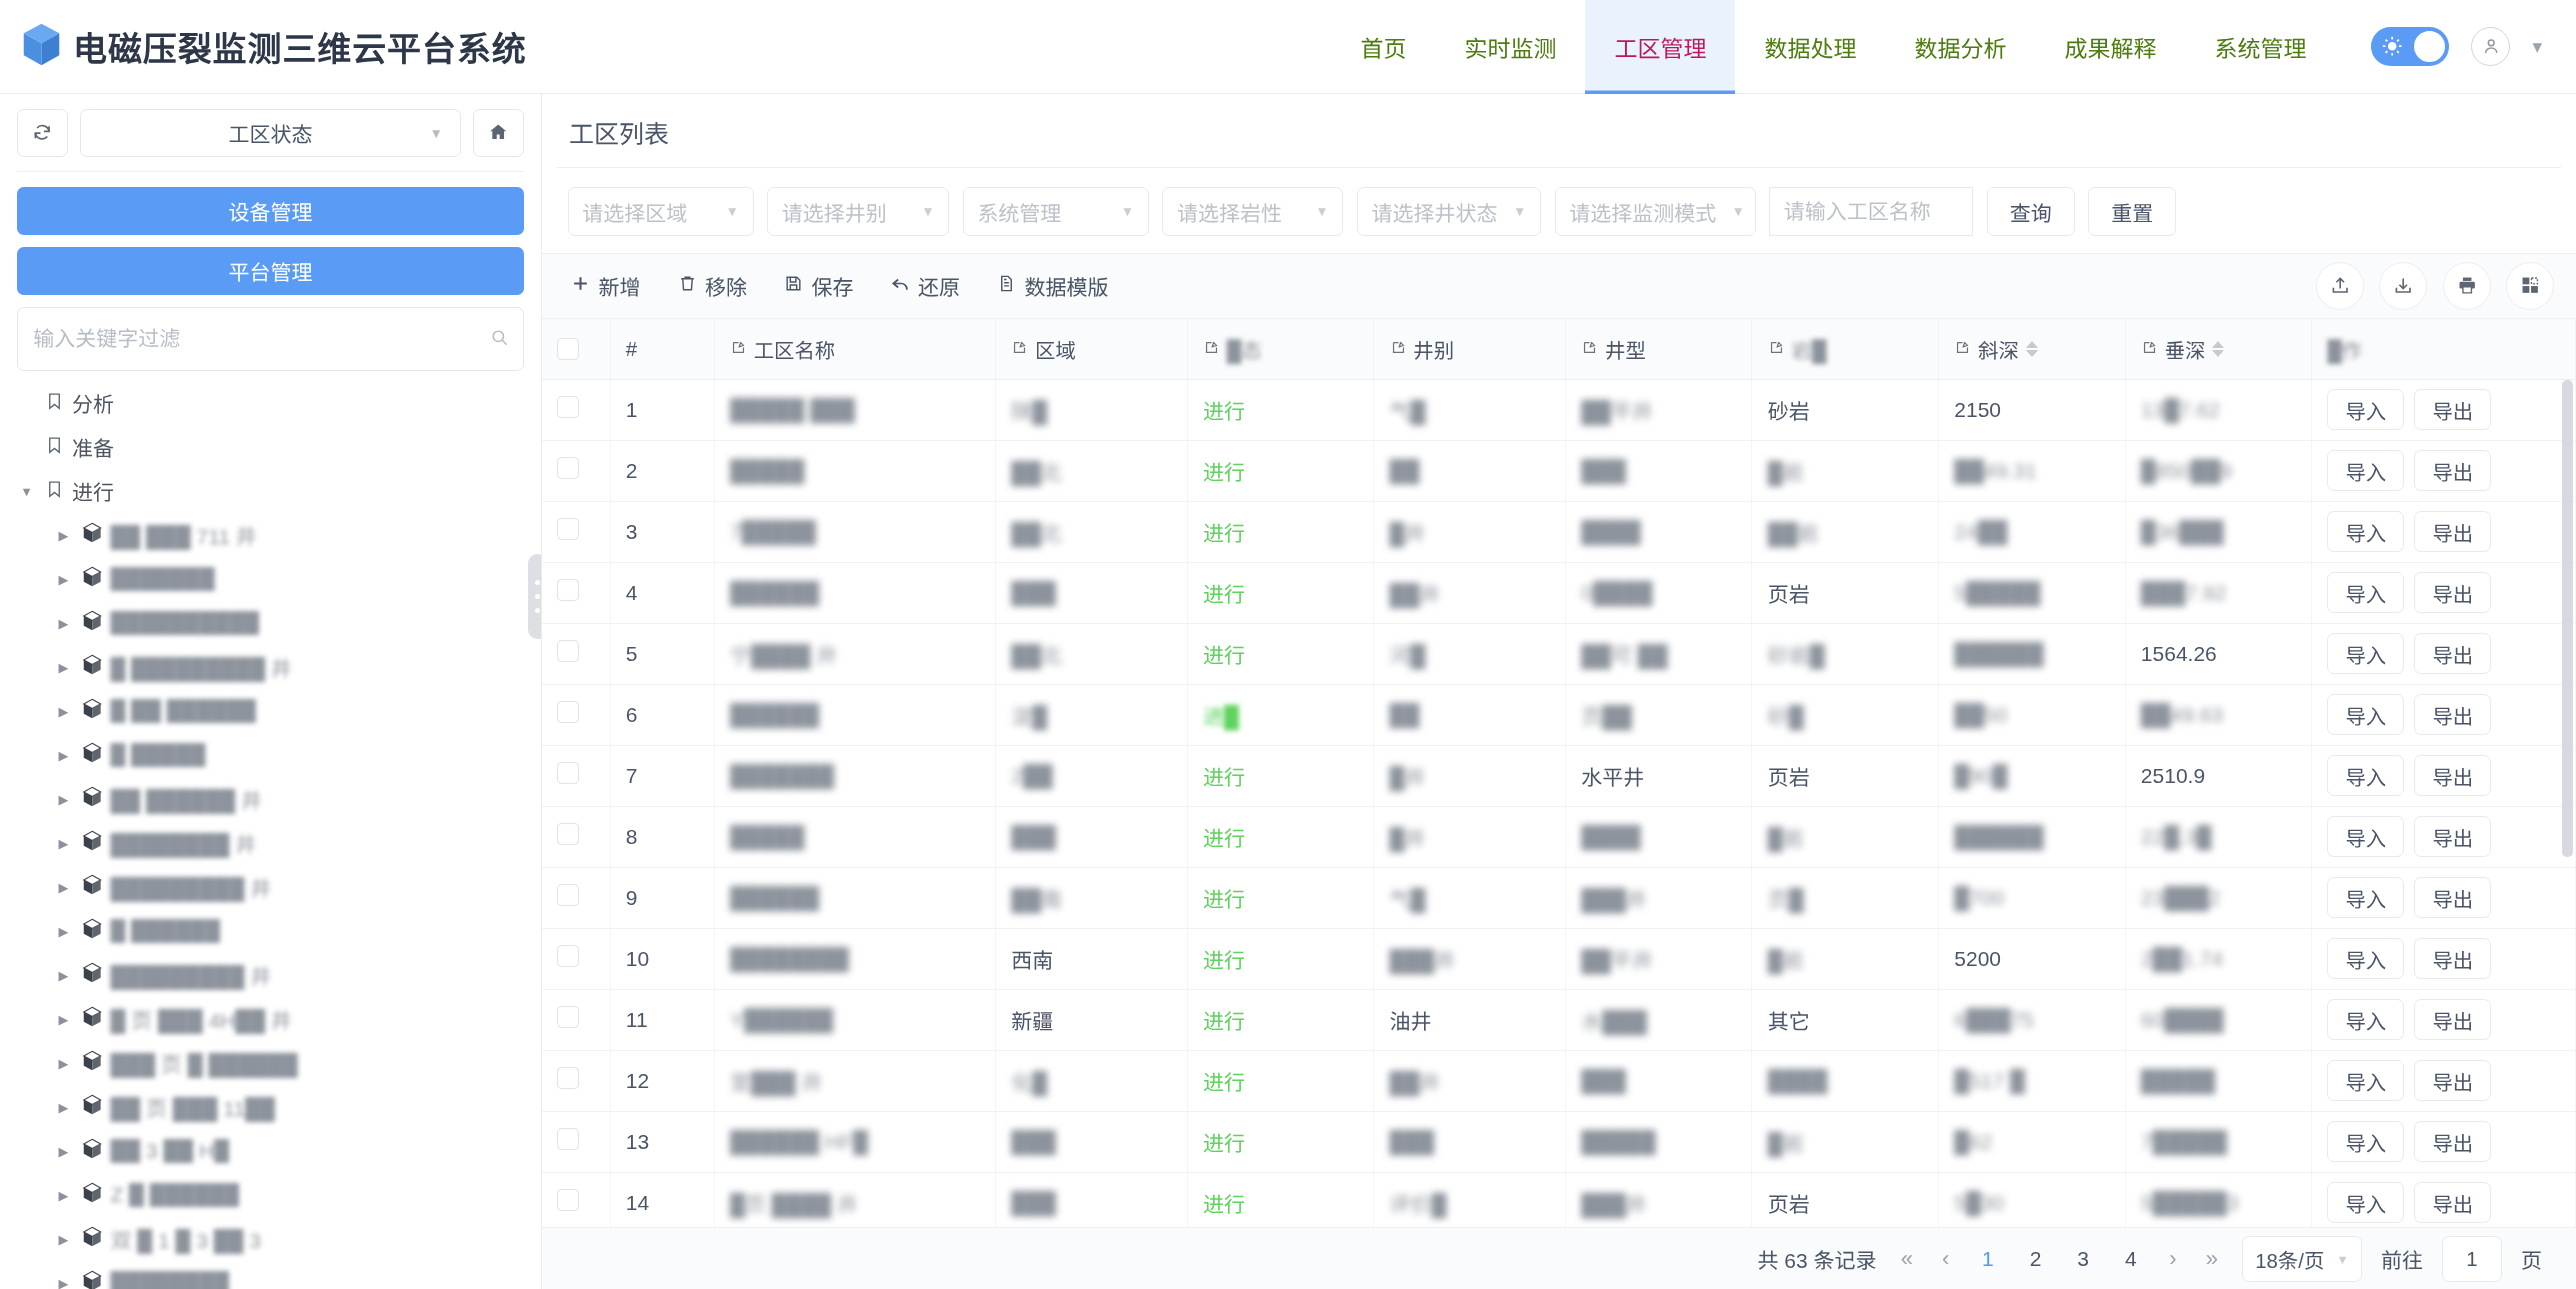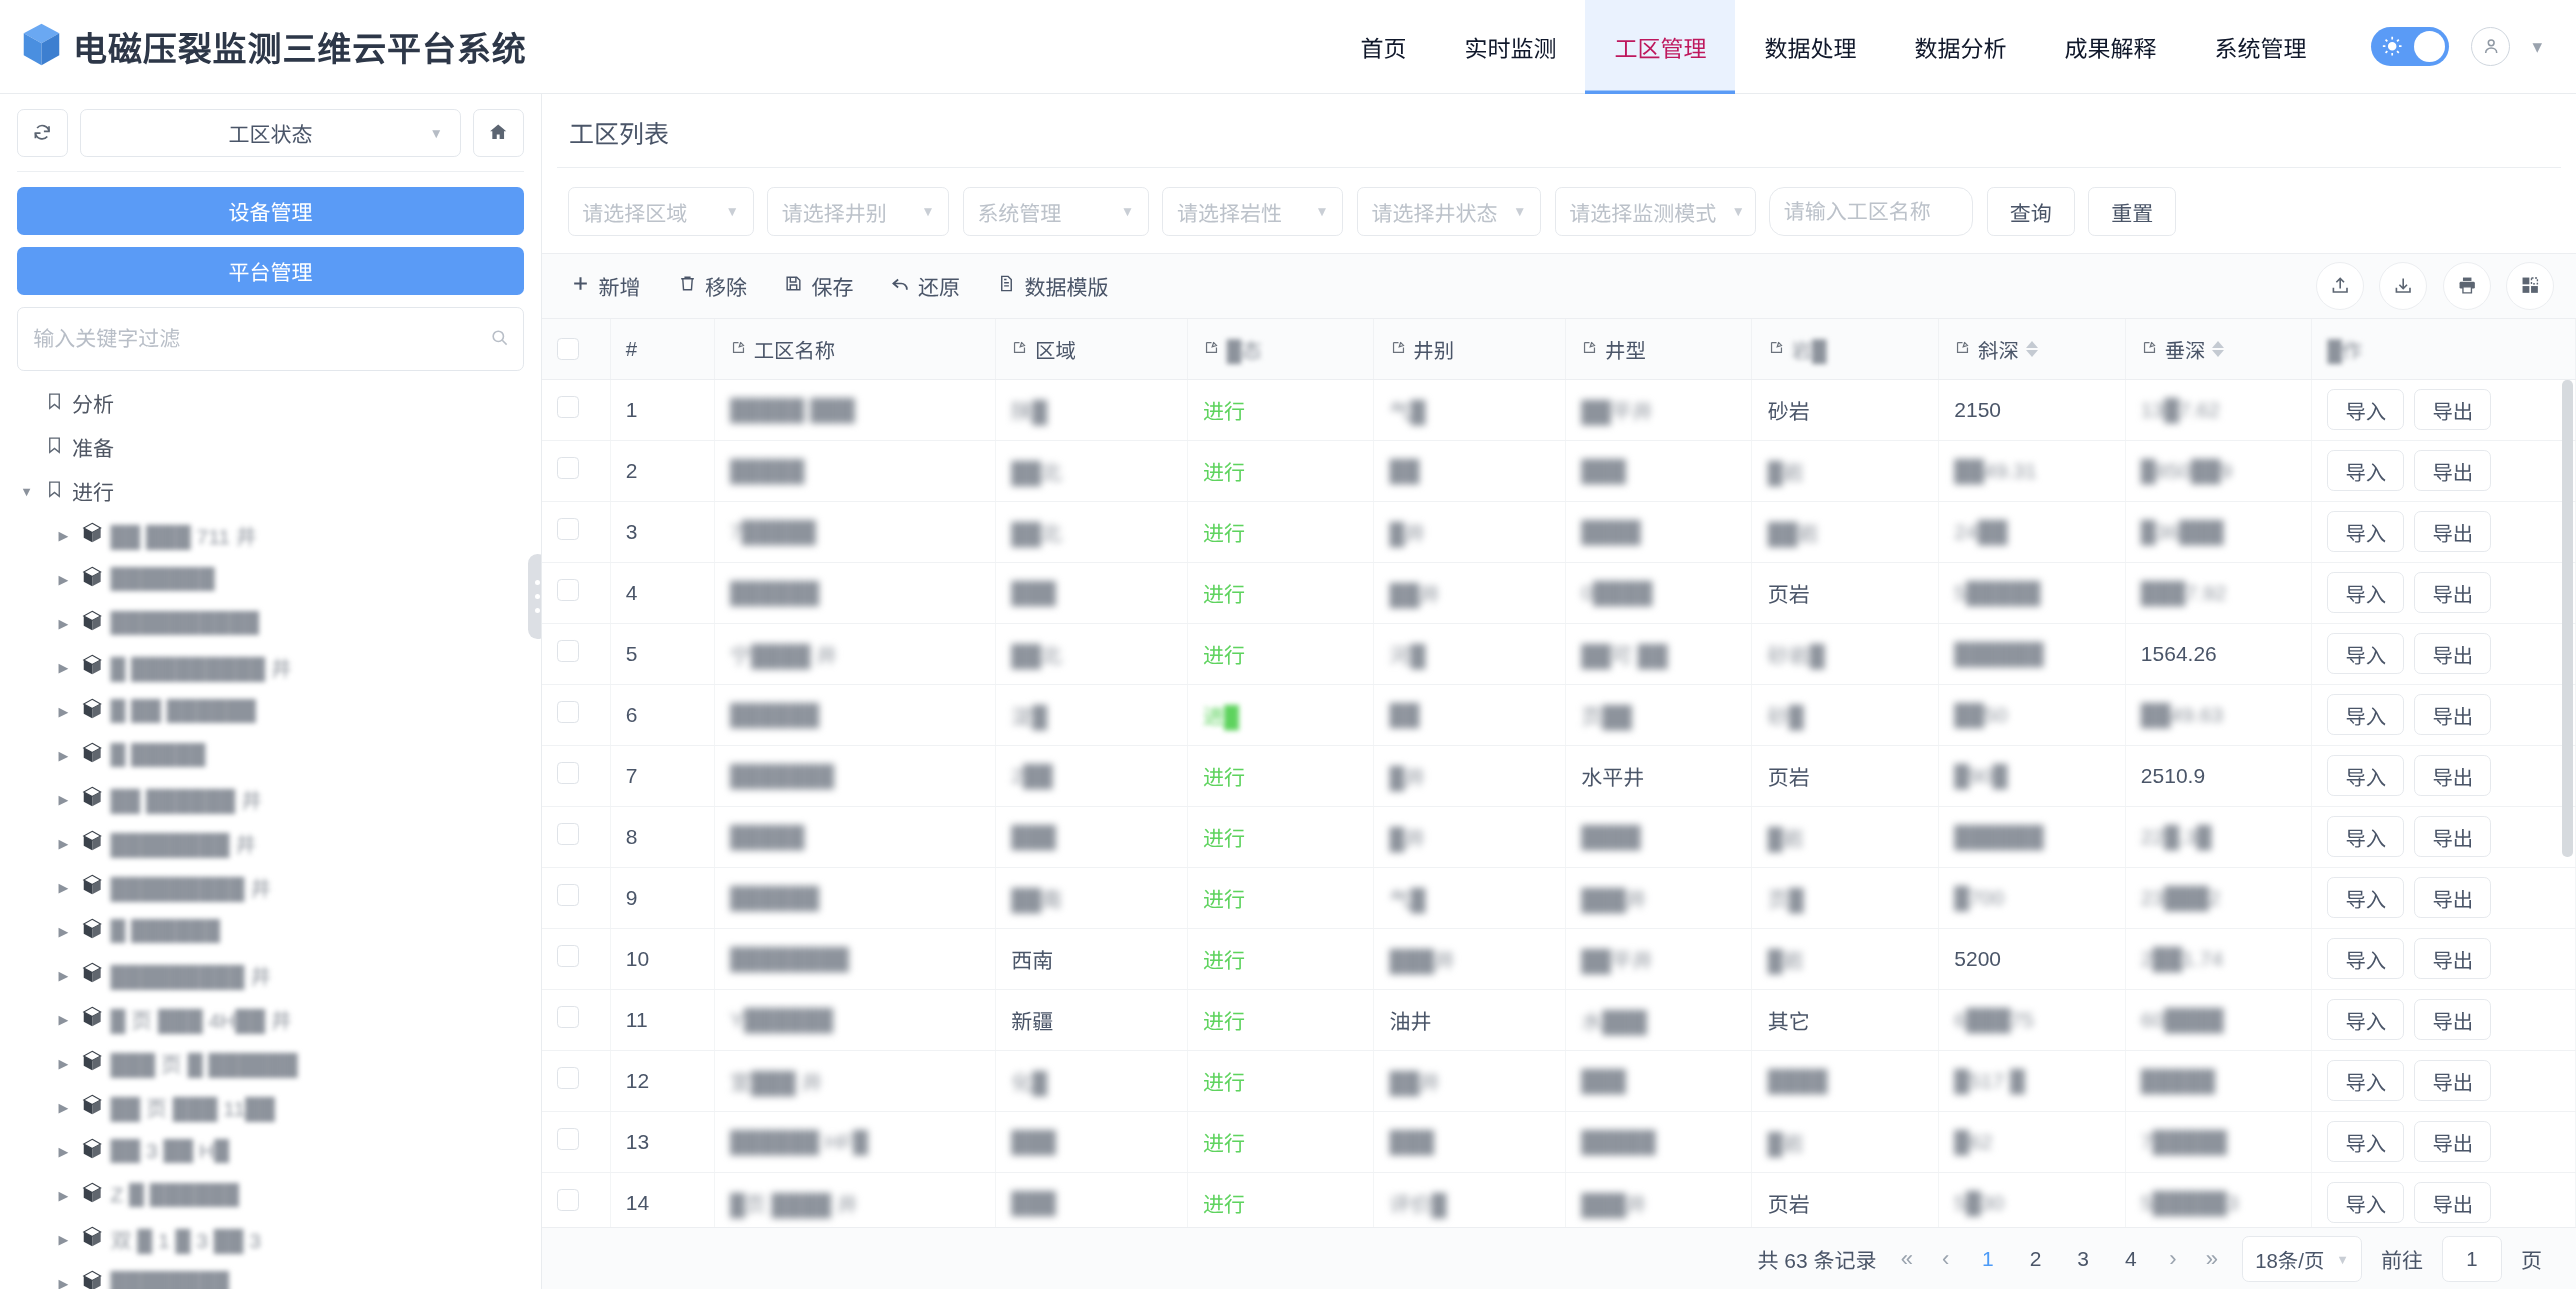--- a/index.html
+++ b/index.html
@@ -24,21 +24,21 @@
     position: relative;
   }
   .brand { display: flex; align-items: center; padding-left: 22px; gap: 12px; }
   .brand-title {
     font-size: 34px; font-weight: 700; color: #2d3748;
     letter-spacing: 0.9px; white-space: nowrap;
   }
   .nav { display: flex; align-items: stretch; margin-left: auto; height: 94px; }
   .nav-item {
     display: flex; align-items: center; justify-content: center;
-    padding: 0 29px; font-size: 23px; color: #0f172a;
+    padding: 0 29px; font-size: 23px; color: #4d7c0f;
     cursor: pointer; white-space: nowrap; height: 100%;
   }
   .nav-item.active {
     color: #be185d; background: #eaf2fe;
     box-shadow: inset 0 -3.4px 0 #5a9bf6;
   }
   .topbar-right { display: flex; align-items: center; gap: 22px; padding: 0 34px 0 36px; }
   .toggle {
     width: 78px; height: 39px; border-radius: 19.6px; background: #5a9bf6;
     display: flex; align-items: center; justify-content: flex-end;
@@ -122,21 +122,21 @@
   .filters { display: flex; align-items: center; gap: 13.6px; padding: 19px 20.4px 17px 25.6px; }
   .sel {
     height: 49px; border: 0.9px solid #e6e9ed; border-radius: 6.8px; background: #fff;
     display: flex; align-items: center; padding: 0 13.6px; position: relative;
     font-size: 21px; color: #bcc2ca; cursor: pointer; white-space: nowrap;
   }
   .sel .caret { margin-left: auto; padding-left: 15.3px; color: #c9ced5; font-size: 13.6px; }
   .sel.w1 { width: 186px; } .sel.w2 { width: 182px; } .sel.w3 { width: 186px; }
   .sel.w4 { width: 181px; } .sel.w5 { width: 184px; } .sel.w6 { width: 201px; }
   .txtin {
-    width: 204px; height: 49px; border: 0.9px solid #e6e9ed; border-radius: 15px;
+    width: 204px; height: 49px; border: 0.9px solid #e6e9ed; border-radius: 0;
     padding: 0 13.6px; font-size: 21px; color: #3b82f6; outline: none; font-family: inherit;
   }
   .txtin::placeholder { color: #bcc2ca; }
   .ghost-btn {
     height: 49px; padding: 0 22px; border: 0.9px solid #e6e9ed; border-radius: 6.8px;
     background: #fff; font-size: 21px; color: #4a5568; cursor: pointer; font-family: inherit;
   }
 
   .toolbar {
     display: flex; align-items: center; height: 66px; background: #fafbfc;

